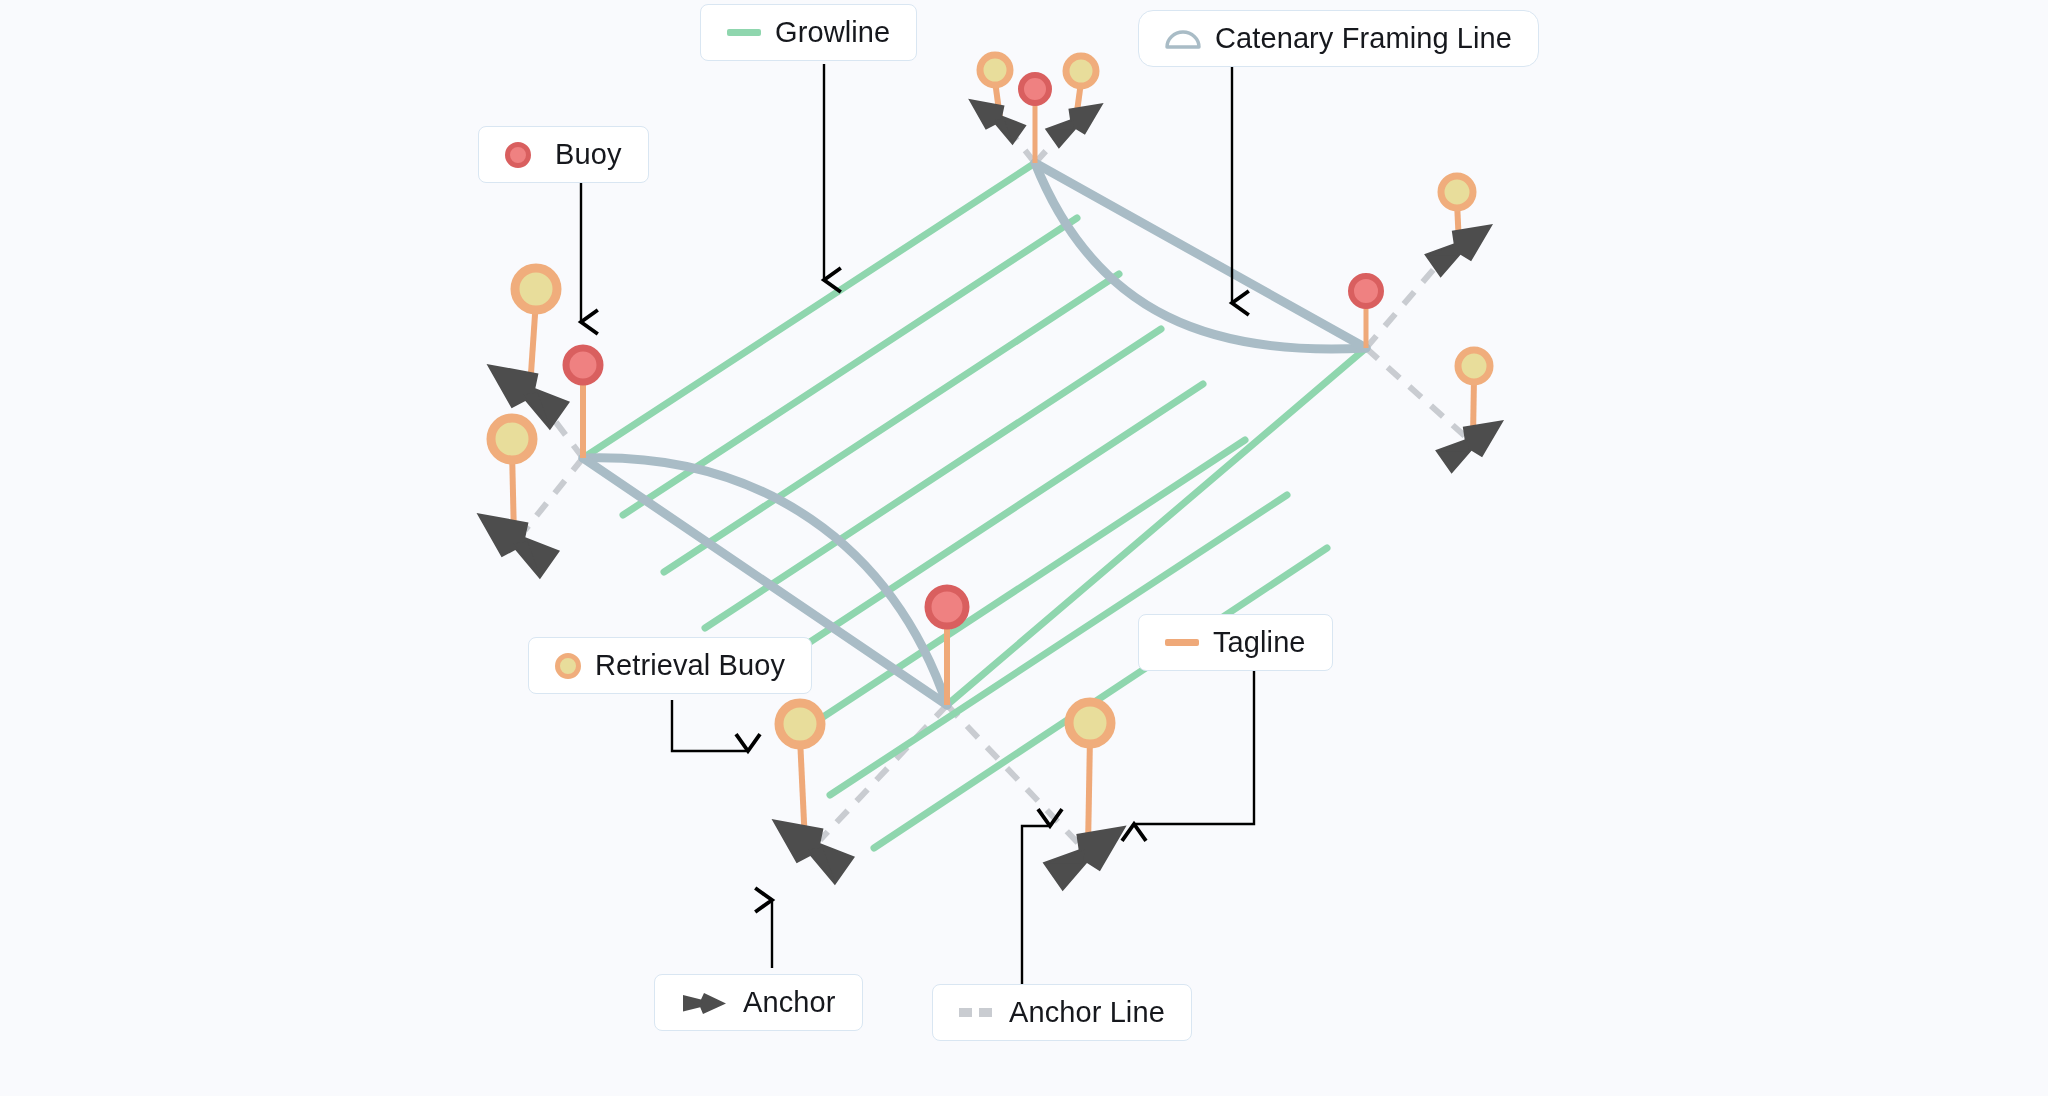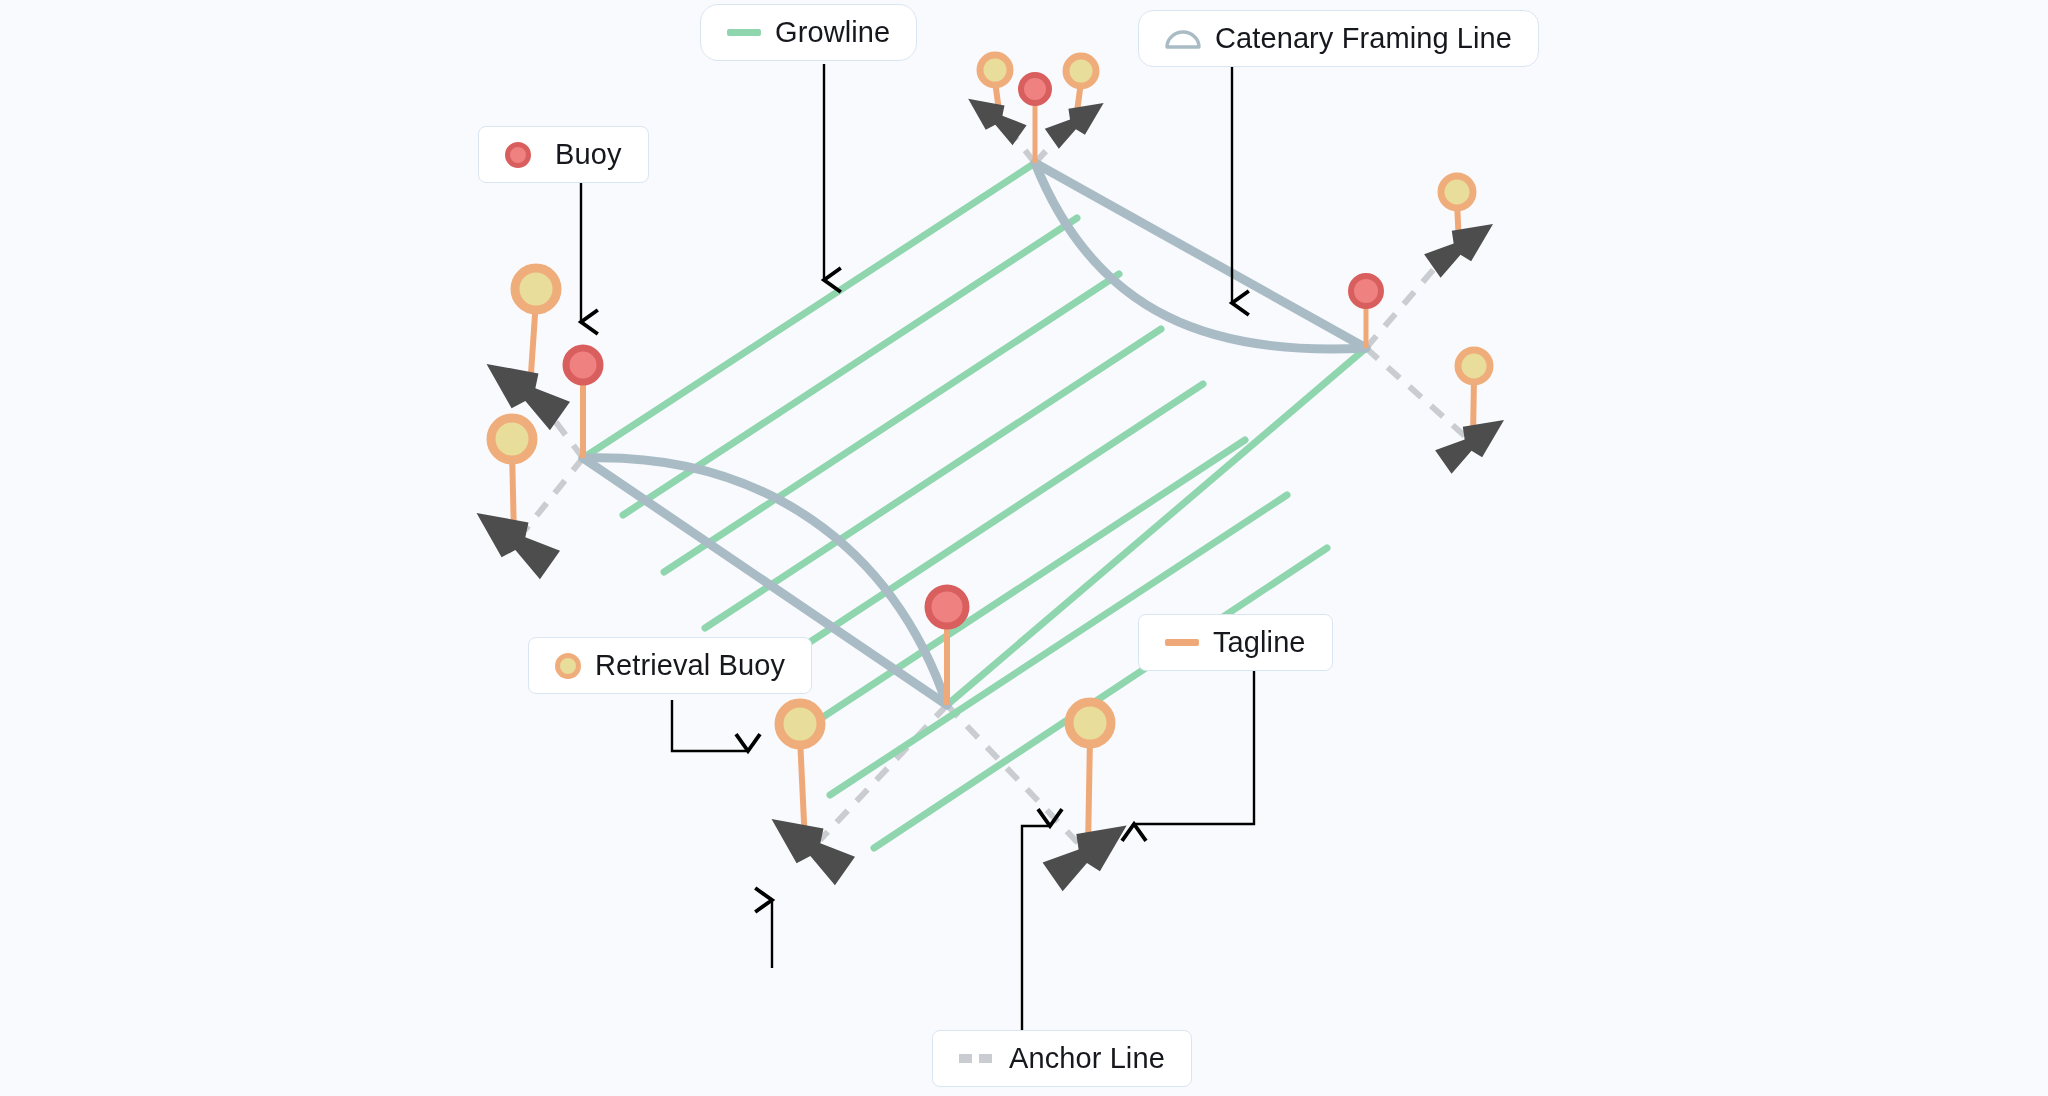--- a/index.html
+++ b/index.html
@@ -55,27 +55,27 @@
   }
   .swatch-dot {
     width: 26px;
     height: 26px;
     border-radius: 50%;
     box-sizing: border-box;
   }
   .swatch-svg { display:block; }
 
   
-  #legend-growline   { left: 700px;  top: 4px; border-radius: 18px;   }
+  #legend-growline   { left: 700px;  top: 4px;   }
   #legend-catenary   { left: 1138px; top: 10px; border-radius: 15px;  }
   #legend-buoy       { left: 478px;  top: 126px; gap: 24px; }
   #legend-retrieval  { left: 528px;  top: 637px; }
   #legend-tagline    { left: 1138px; top: 614px; }
   #legend-anchor     { left: 654px;  top: 974px; }
-  #legend-anchorline { left: 932px;  top: 1030px;}
+  #legend-anchorline { left: 932px;  top: 984px;}
 </style>
 </head>
 <body>
 
 <div id="stage">
 
   <svg id="diagram-svg" viewBox="0 0 2048 1096">
     <defs>
 
       <g id="anchor-glyph">
@@ -233,19 +233,28 @@
   <div class="legend-box" id="legend-retrieval">
     <span class="swatch swatch-dot" style="background:#e8dd9b;border:5px solid #f0ad7c;"></span>
     <span class="legend-label">Retrieval Buoy</span>
   </div>
 
   <div class="legend-box" id="legend-tagline">
     <span class="swatch swatch-line" style="background:#efa979;"></span>
     <span class="legend-label">Tagline</span>
   </div>
 
+  <div class="legend-box" id="legend-anchor">
+    <span class="swatch">
+      <svg class="swatch-svg" width="48" height="28" viewBox="-24 -14 48 28">
+        <path d="M -22,-8 L -4,-3.4 L -1,-10 L 21,0.5 L -2,11 L -4.8,4.3 L -22,8.6 Z" fill="#4d4d4d"></path>
+        <path d="M -21,-6.7 L -2,-1.4 L -6.7,3.3 Z" fill="#4d4d4d"></path>
+      </svg>
+    </span>
+    <span class="legend-label">Anchor</span>
+  </div>
 
   <div class="legend-box" id="legend-anchorline">
     <span class="swatch swatch-dash"></span>
     <span class="legend-label">Anchor Line</span>
   </div>
 
 </div>
 
 </body></html>

